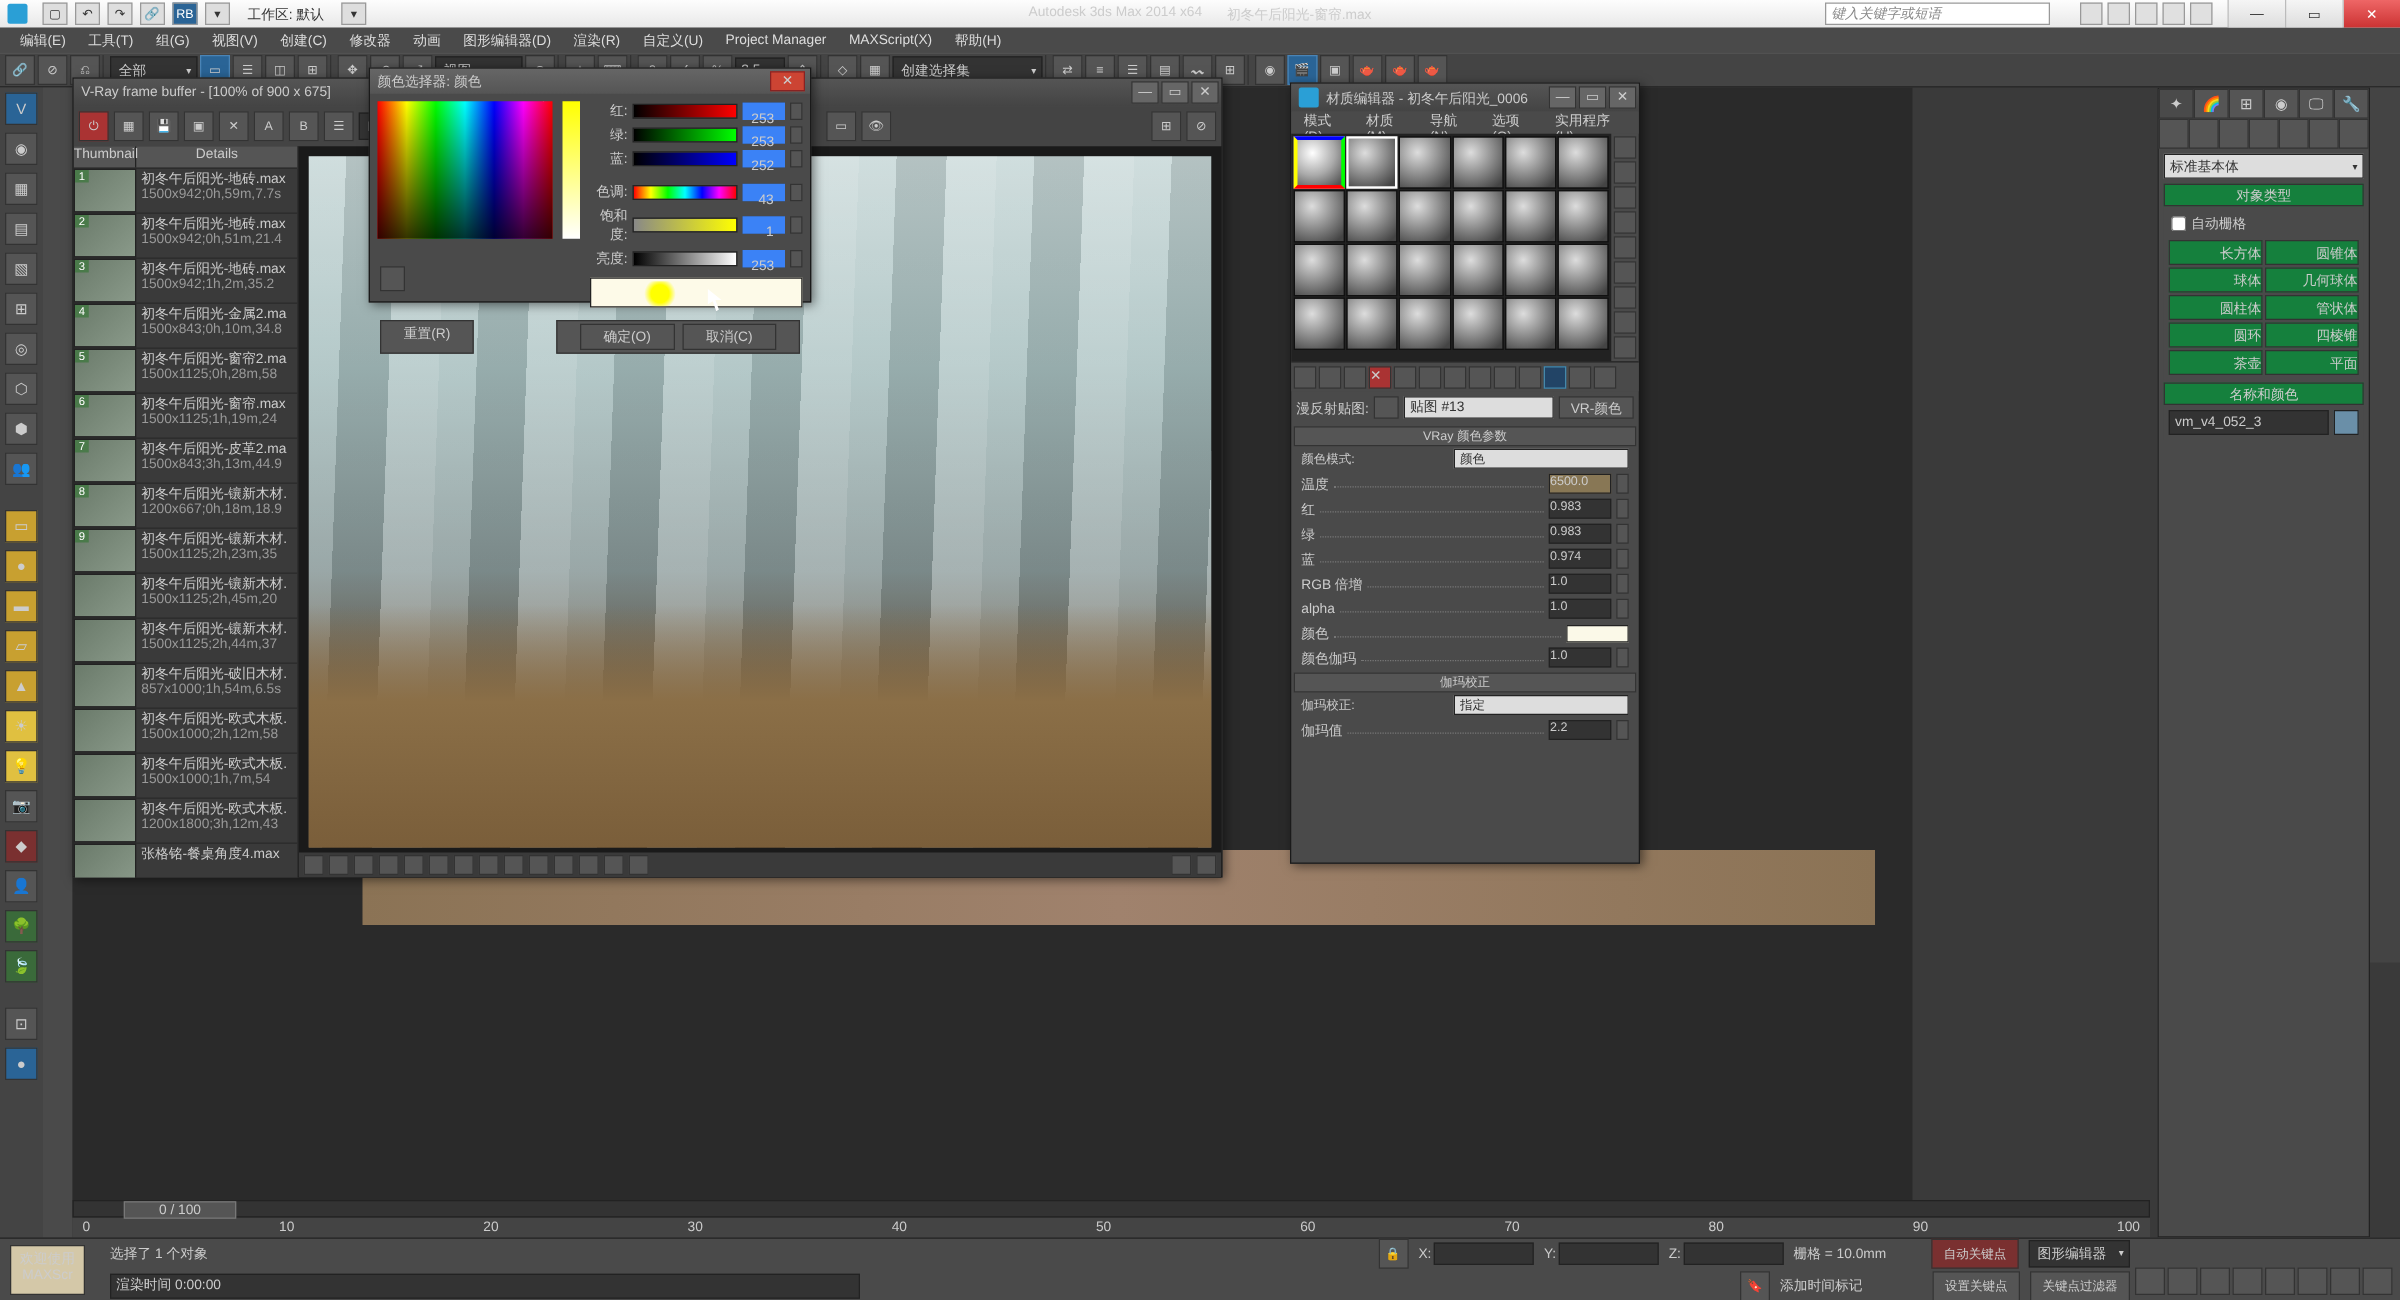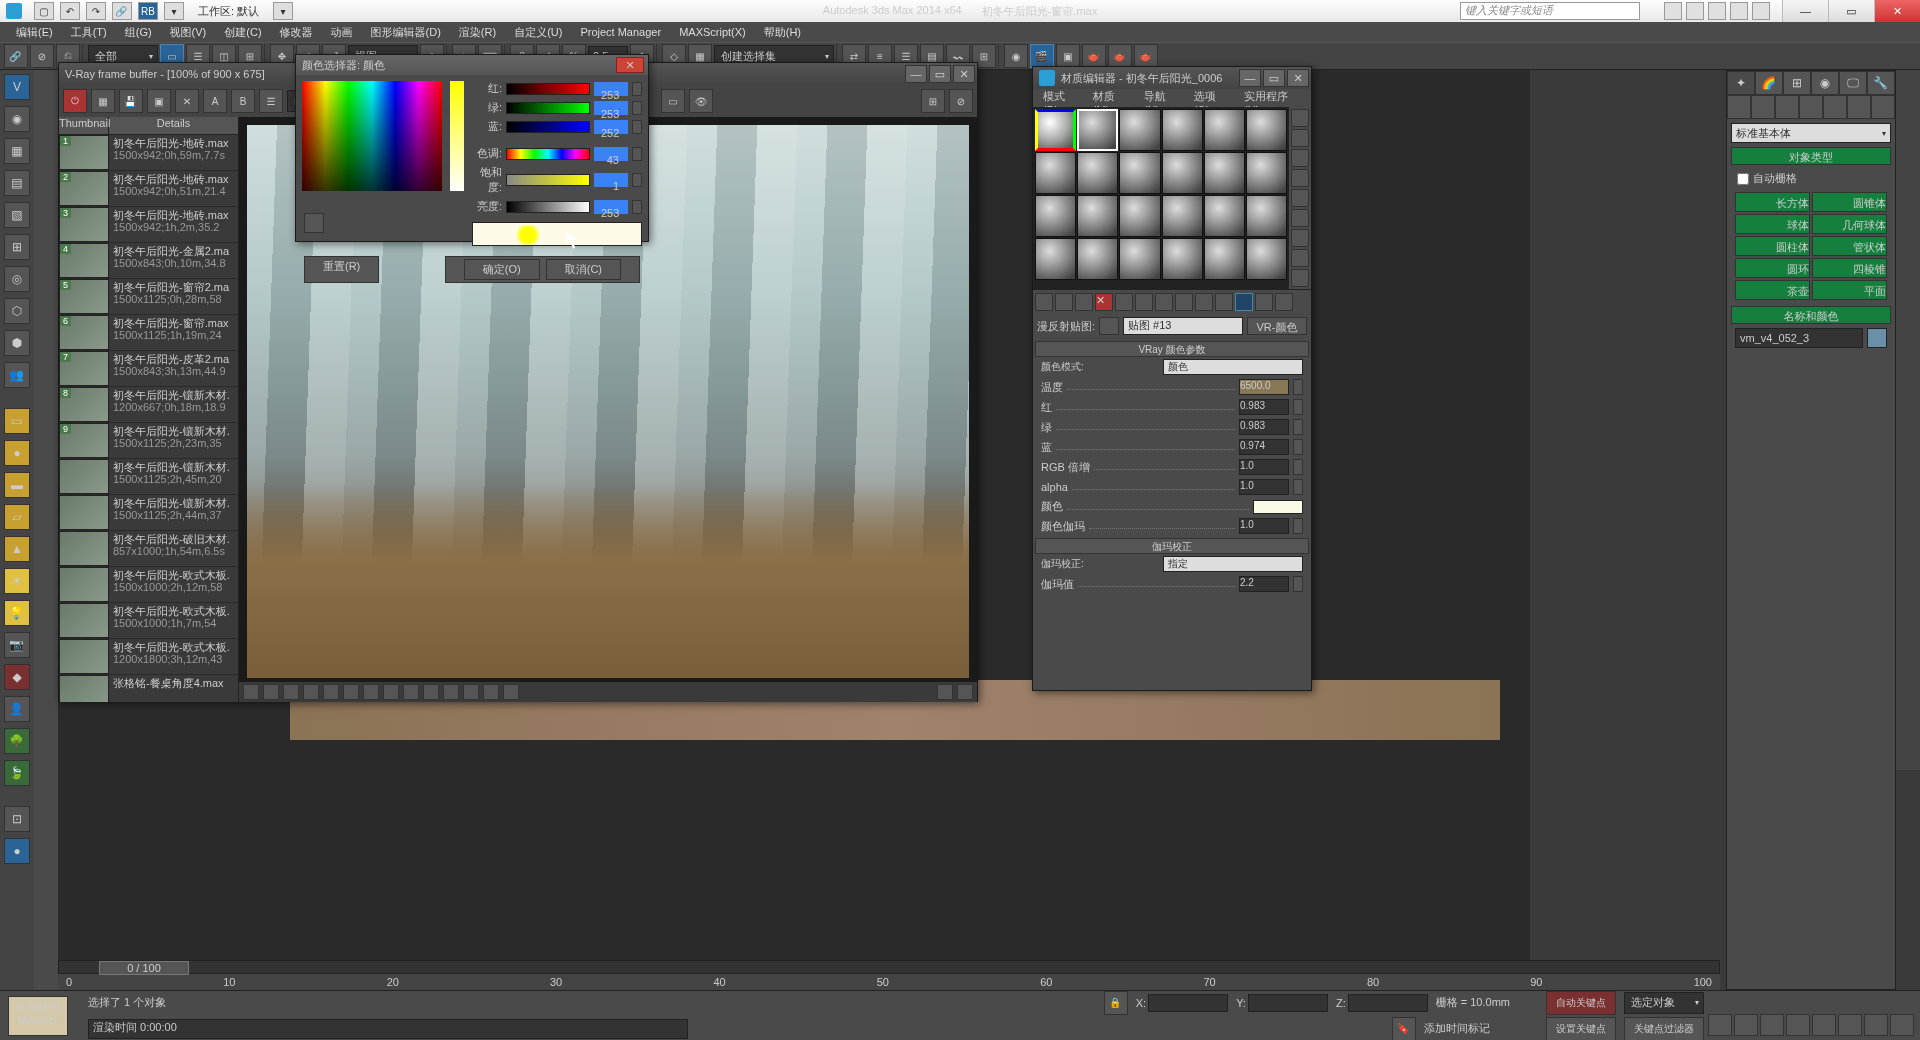--- a/index.html
+++ b/index.html
@@ -353,21 +353,21 @@
           <span>Y:</span>
           <input style="">
         </div>
       <div class="sb-coord-g">
           <span>Z:</span>
           <input style="">
         </div>
       <span>栅格 = 10.0mm</span>
       <div style="width:20px"></div>
       <div class="tbtn" style="background:#7a3030;width:70px">自动关键点</div>
-      <div class="tdrop" style="min-width:80px">选定对象</div>
+      <div class="tdrop" style="min-width:80px">图形编辑器</div>
       <div style="width:200px"></div>
     </div>
     <div style="display:flex;gap:8px;align-items:center">
       <div class="sb-input">渲染时间 0:00:00</div>
       <div style="flex:1"></div>
       <div class="tbtn">🔖</div>
       <span>添加时间标记</span>
       <div style="width:40px"></div>
       <div class="tbtn" style="width:70px">设置关键点</div>
       <div class="tbtn" style="width:80px">关键点过滤器</div>

